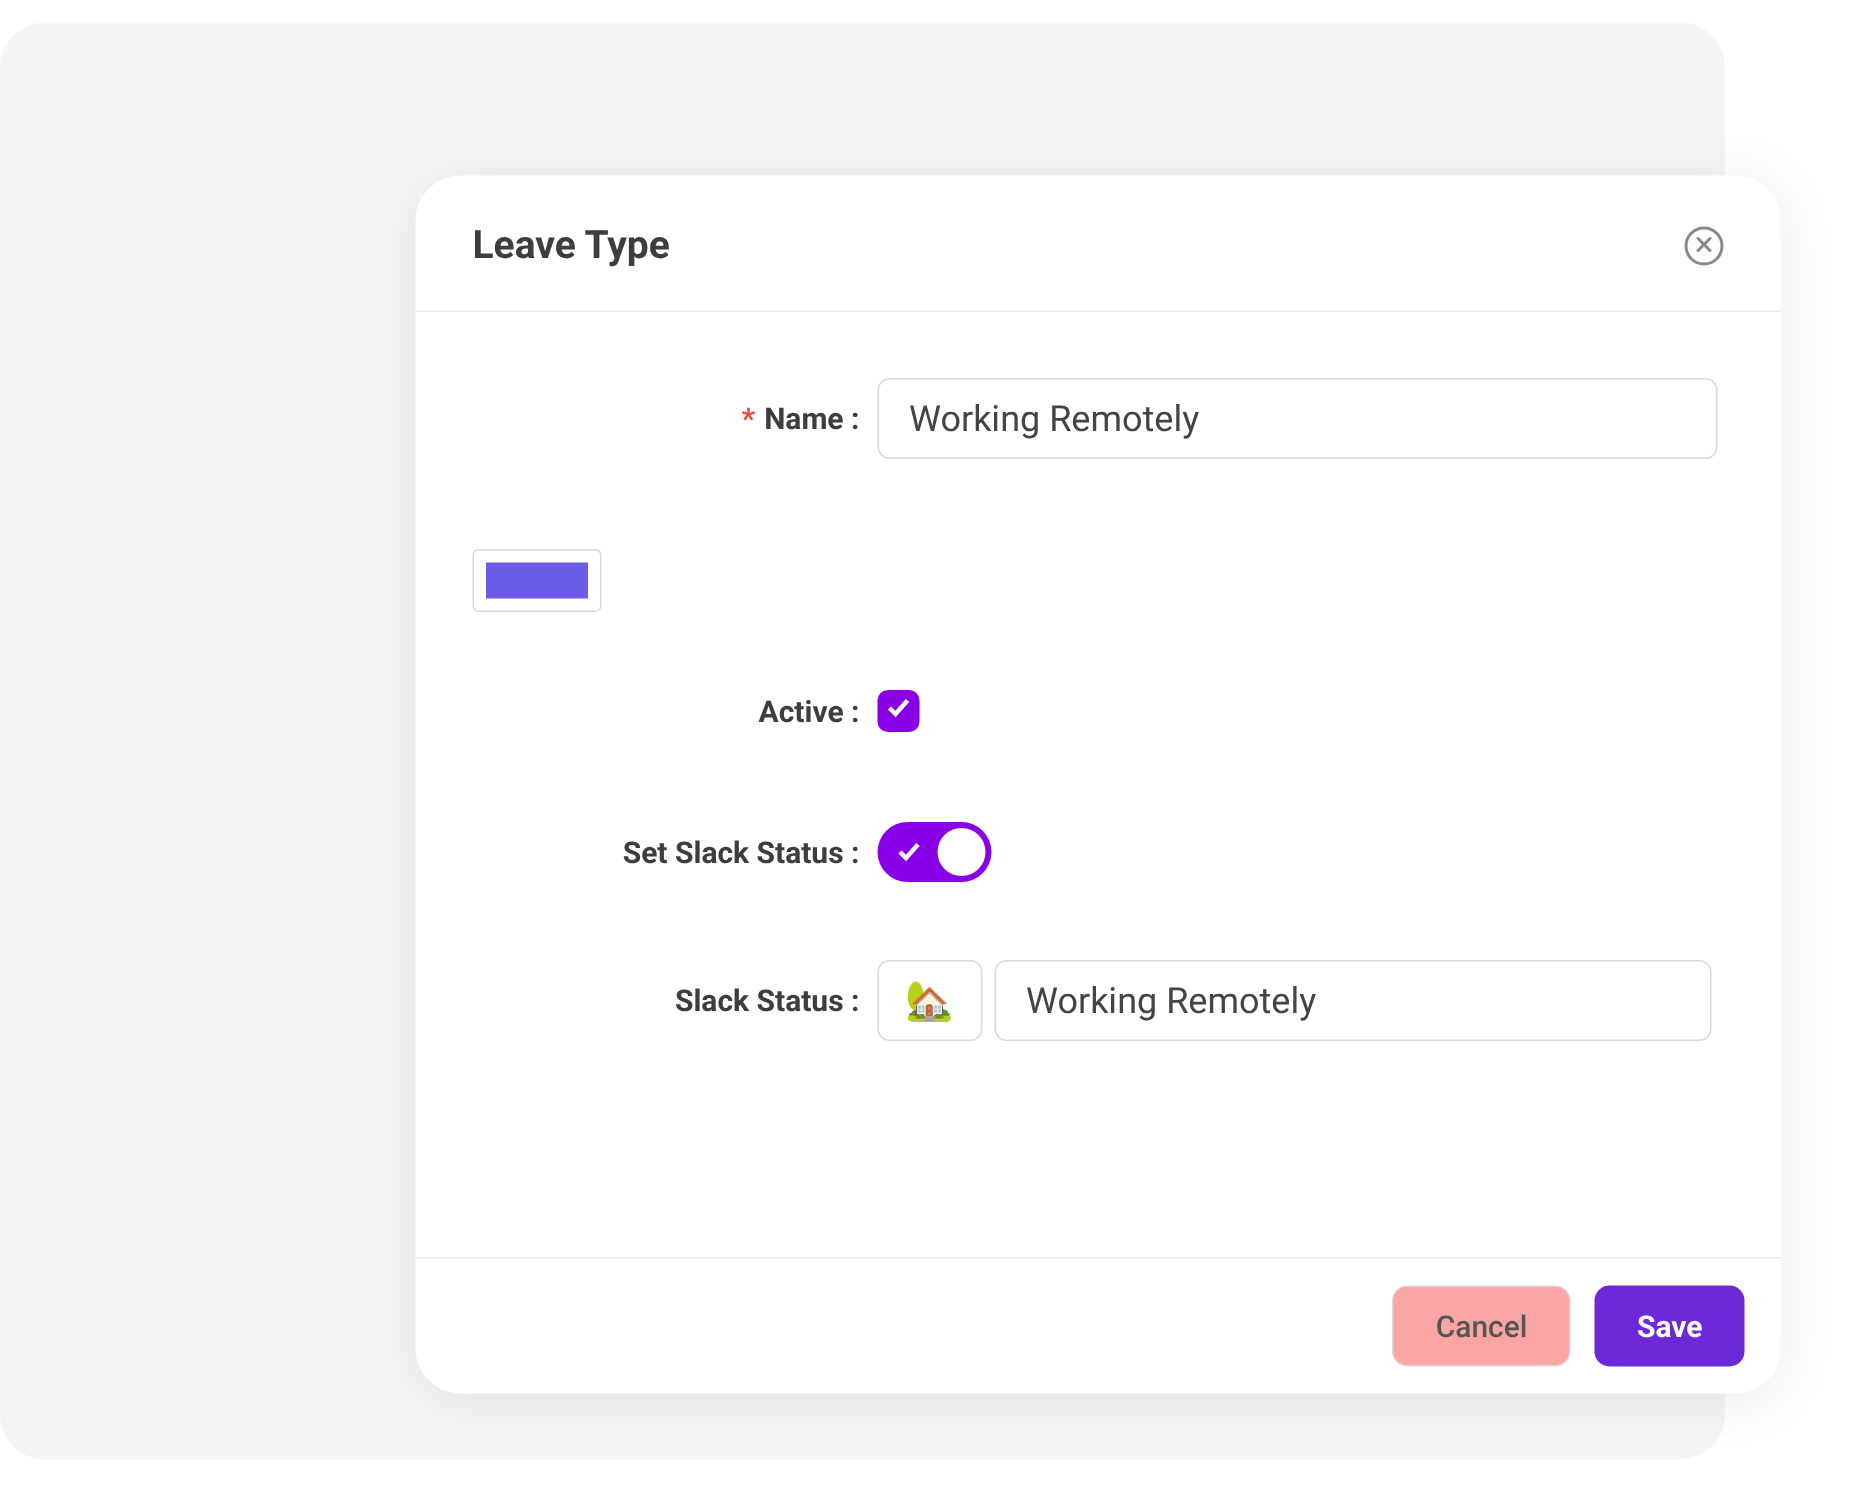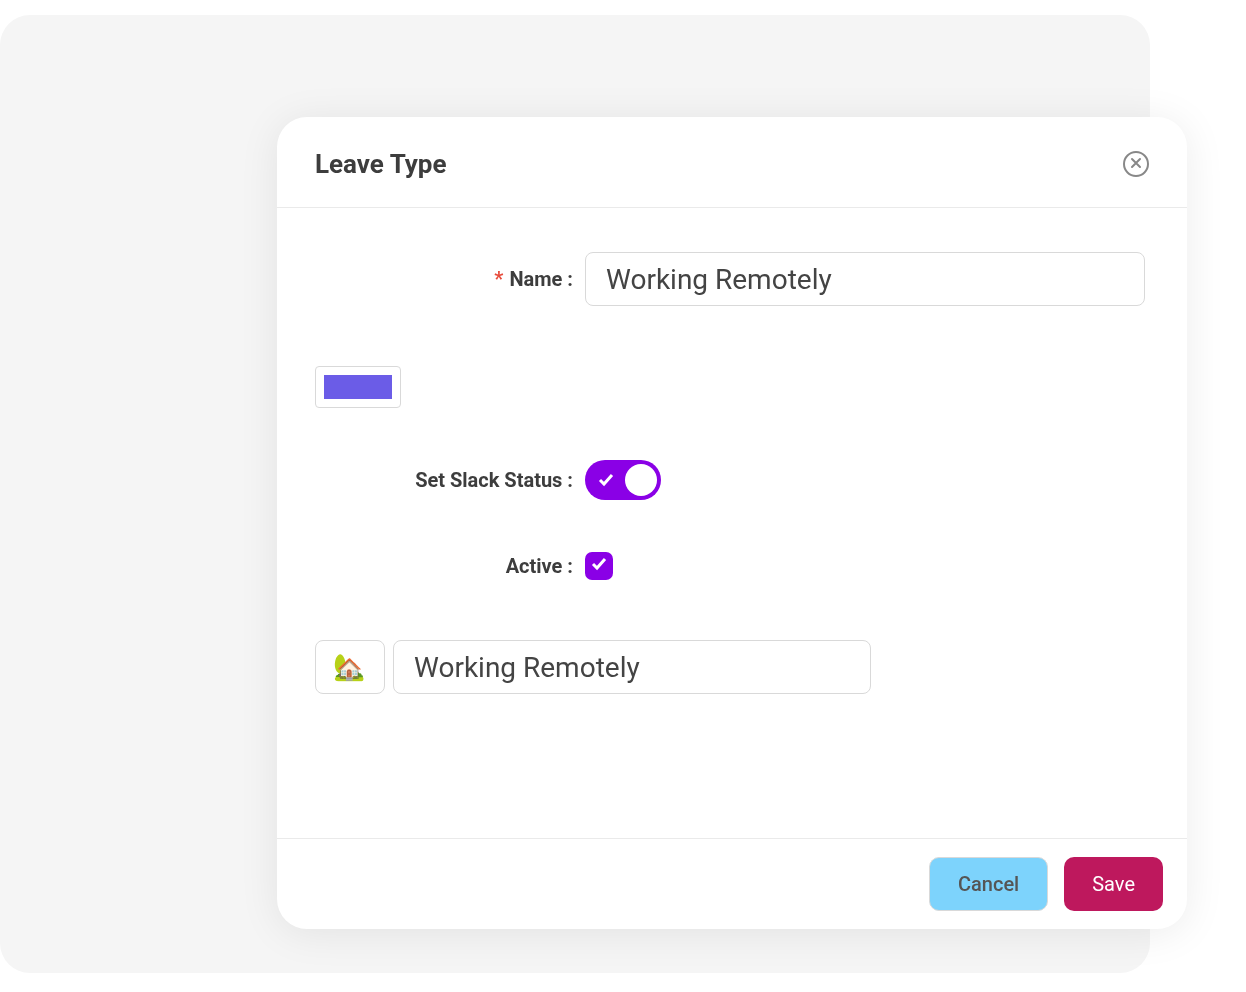--- a/index.html
+++ b/index.html
@@ -93,21 +93,21 @@
       align-items: center;
       gap: 8px;
     }
     .text-input {
       width: 100%;
       max-width: 560px;
       height: 54px;
       border: 1px solid #d9d9d9;
       border-radius: 8px;
       padding: 0 20px;
-      font-size: 28px;
+      font-size: 24px;
       color: #444;
       font-family: inherit;
     }
     .color-swatch-wrap {
       border: 1px solid #d9d9d9;
       border-radius: 4px;
       padding: 8px;
       display: inline-block;
       cursor: pointer;
     }
@@ -191,29 +191,29 @@
     .btn {
       height: 54px;
       padding: 0 28px;
       border-radius: 10px;
       font-size: 20px;
       font-weight: 500;
       cursor: pointer;
       font-family: inherit;
     }
     .btn-cancel {
-      background: #7dd3fc;
+      background: #fca5a5;
       border: 1px solid #d9d9d9;
       color: #555;
     }
     .btn-save {
-      background: #be185d;
+      background: #6d28d9;
       border: none;
       color: #ffffff;
-      font-weight: 400;
+      font-weight: 700;
     }
   </style>
 </head>
 <body>
 
 <div class="backdrop"></div>
 
 <div class="modal">
   <div class="modal-header">
     <h2 class="modal-title">Leave Type</h2>
@@ -238,52 +238,55 @@
     </div>
 
     <div class="form-row tight">
       <div class="input-col">
         <div class="color-swatch-wrap">
           <span class="color-swatch" style="background:#6b5ce7"></span>
         </div>
       </div>
     </div>
 
+    <div class="form-row">
+      <div class="label-col">
+        <span>Active</span> :
+      </div>
+      <div class="input-col">
+        <div class="checkbox-wrap">
+          <span>
+            <svg viewBox="0 0 18 18">
+                <path d="M3 9 L7 13 L15 4"></path>
+              </svg>
+          </span>
+        </div>
+      </div>
+    </div>
+
     <div class="form-row tight">
       <div class="label-col">
         <span>Set Slack Status</span> :
       </div>
       <div class="input-col">
         <div class="toggle">
           <span class="toggle-check">
             <svg viewBox="0 0 18 18">
                 <path d="M3 9 L7 13 L15 4"></path>
               </svg>
           </span>
           <span class="toggle-knob"></span>
         </div>
       </div>
     </div>
 
     <div class="form-row">
       <div class="label-col">
-        <span>Active</span> :
-      </div>
-      <div class="input-col">
-        <div class="checkbox-wrap">
-          <span>
-            <svg viewBox="0 0 18 18">
-                <path d="M3 9 L7 13 L15 4"></path>
-              </svg>
-          </span>
-        </div>
-      </div>
-    </div>
-
-    <div class="form-row">
+        <span>Slack Status</span> :
+      </div>
       <div class="input-col">
         <button class="emoji-btn">
           <span>🏡</span>
         </button>
         <input type="text" class="text-input slack-text" value="Working Remotely" style="">
       </div>
     </div>
 
   </div>
 

